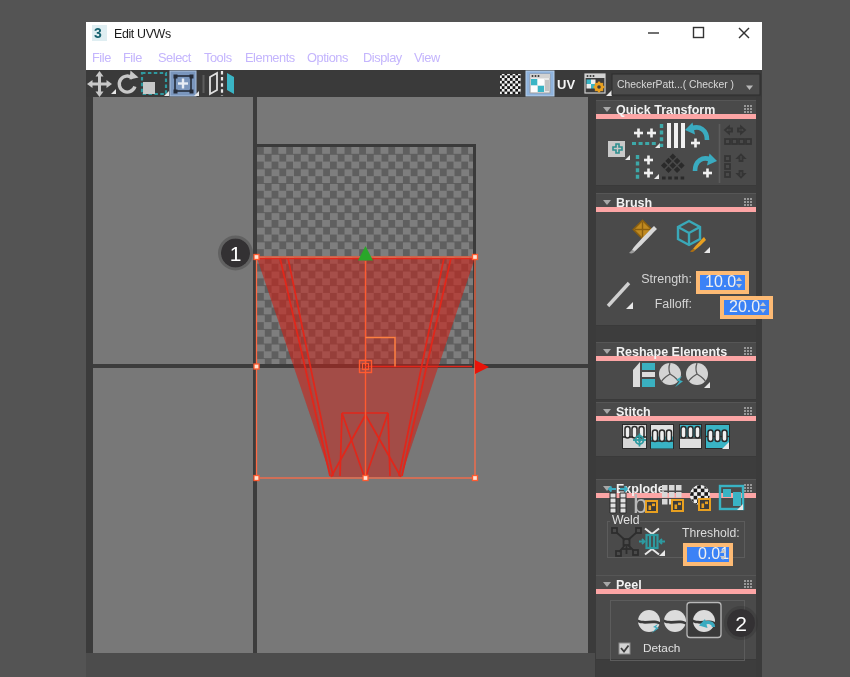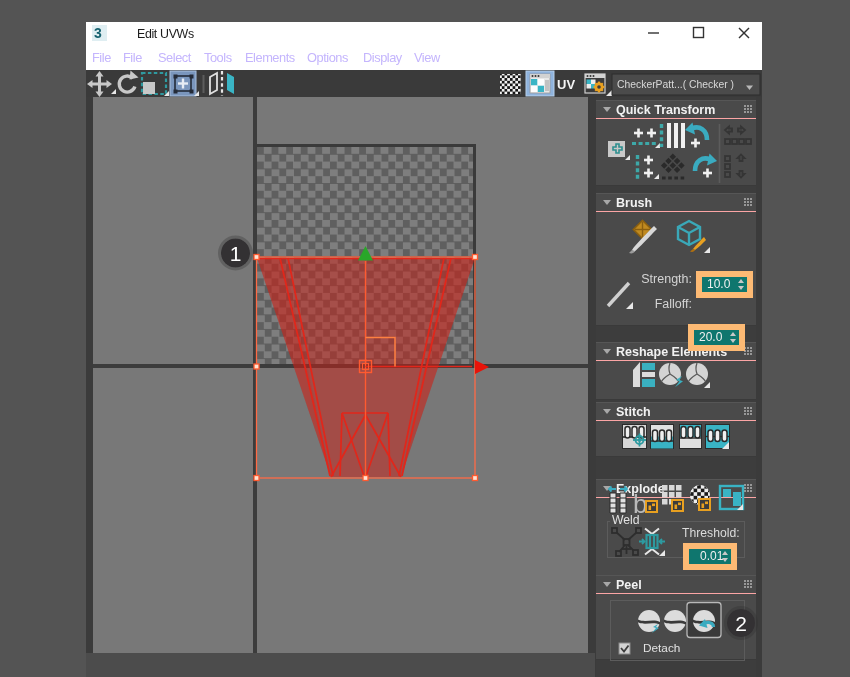--- a/index.html
+++ b/index.html
@@ -1,41 +1,41 @@
 <!DOCTYPE html>
 <html><head>
 <meta charset="utf-8">
 <style>
   html,body{margin:0;padding:0;}
   body{width:850px;height:677px;background:#545454;position:relative;overflow:hidden;
        font-family:"Liberation Sans", sans-serif;}
   .abs{position:absolute;}
   #win{left:86px;top:22px;width:676px;height:655px;background:#3b3b3b;}
   .sect{position:absolute;left:0;width:160px;background:#4a4a4a;border-top:1px solid #565656;border-bottom:1px solid #3a3a3a;box-sizing:border-box;}
-  .hdr{position:absolute;left:0;top:0;width:100%;height:18px;border-bottom:1px solid #fca5a5;box-sizing:border-box;text-align:center;}
+  .hdr{position:absolute;left:0;top:0;width:100%;height:18px;border-bottom:5px solid #fca5a5;box-sizing:border-box;text-align:center;}
   .hdr .tri{position:absolute;left:7px;top:6px;width:0;height:0;
     border-left:4px solid transparent;border-right:4px solid transparent;border-top:5px solid #a8a8a8;}
   .hdr .ttl{position:absolute;left:20px;top:2px;color:#f2f2f2;font-size:12.5px;font-weight:bold;white-space:nowrap;}
   .hdr .dots{position:absolute;right:4px;top:4px;width:8px;height:9px;
     background-image:radial-gradient(circle at 0.9px 0.9px,#989898 0.9px,transparent 1.1px);
     background-size:3px 3px;}
   .menuitem{position:absolute;top:28px;color:#c4b5fd;font-size:12.8px;letter-spacing:-0.45px;}
   .lbl{color:#d4d4d4;font-size:12.5px;}
-  .spin{position:absolute;background:#0f766e;border:6px solid #fdba74;color:#f0f0f0;
-        font-size:12px;line-height:14px;}
+  .spin{position:absolute;background:#3b82f6;border:4px solid #fdba74;color:#f0f0f0;
+        font-size:16px;line-height:14px;}
   .spin .ar{position:absolute;right:2px;top:1px;width:8px;height:13px;}
 </style>
 </head>
 <body>
 <div class="abs" id="win"></div>
 
 <div class="abs" id="tb" style="left:86px;top:22px;width:676px;height:24px;background:#fff;">
   <div class="abs" style="left:6px;top:3px;width:15px;height:16px;background:#dfeef2;"></div>
   <div class="abs" style="left:8px;top:3px;width:12px;height:15px;color:#15616f;font-size:14px;font-weight:bold;">3</div>
-  <div class="abs" style="left:28px;top:5px;color:#1b1b1b;font-size:12.4px;letter-spacing:-0.35px;margin-left:23px;">Edit UVWs</div>
+  <div class="abs" style="left:28px;top:5px;color:#1b1b1b;font-size:12.4px;letter-spacing:-0.35px;">Edit UVWs</div>
   <svg class="abs" style="left:555px;top:0px;" width="121" height="24" viewBox="0 0 121 24">
     <line x1="7" y1="11" x2="18" y2="11" stroke="#333" stroke-width="1.4"></line>
     <rect x="52.5" y="5.5" width="10" height="10" fill="none" stroke="#333" stroke-width="1.4"></rect>
     <line x1="98" y1="6" x2="108" y2="16" stroke="#333" stroke-width="1.4"></line>
     <line x1="98" y1="16" x2="108" y2="6" stroke="#333" stroke-width="1.4"></line>
   </svg>
 </div>
 
 <div class="abs" style="left:86px;top:46px;width:676px;height:24px;background:#fff;"></div>
 <span class="menuitem" style="left:92px;top:50px;">File</span>
@@ -532,21 +532,21 @@
 
 <span class="abs lbl" style="left:596px;top:272px;width:96px;text-align:right;">Strength:</span>
 <div class="spin" style="left:696px;top:271px;width:45px;height:15px;">
   <span style="padding-left:5px;">10.0</span>
   <svg class="ar" width="8" height="13">
       <path d="M4,1 L7,5 L1,5 Z" fill="#c8c8c8"></path>
       <path d="M4,12 L7,8 L1,8 Z" fill="#c8c8c8"></path>
     </svg>
 </div>
 <span class="abs lbl" style="left:596px;top:297px;width:96px;text-align:right;">Falloff:</span>
-<div class="spin" style="left:688px;top:296px;width:45px;height:15px;margin-top:28px;">
+<div class="spin" style="left:720px;top:296px;width:45px;height:15px;">
   <span style="padding-left:5px;">20.0</span>
   <svg class="ar" width="8" height="13">
       <path d="M4,1 L7,5 L1,5 Z" fill="#c8c8c8"></path>
       <path d="M4,12 L7,8 L1,8 Z" fill="#c8c8c8"></path>
     </svg>
 </div>
 <div class="spin" style="left:683px;top:543px;width:42px;height:15px;">
   <span style="padding-left:11px;">0.01</span>
   <svg class="ar" width="8" height="13">
       <path d="M4,1 L7,5 L1,5 Z" fill="#c8c8c8"></path>

